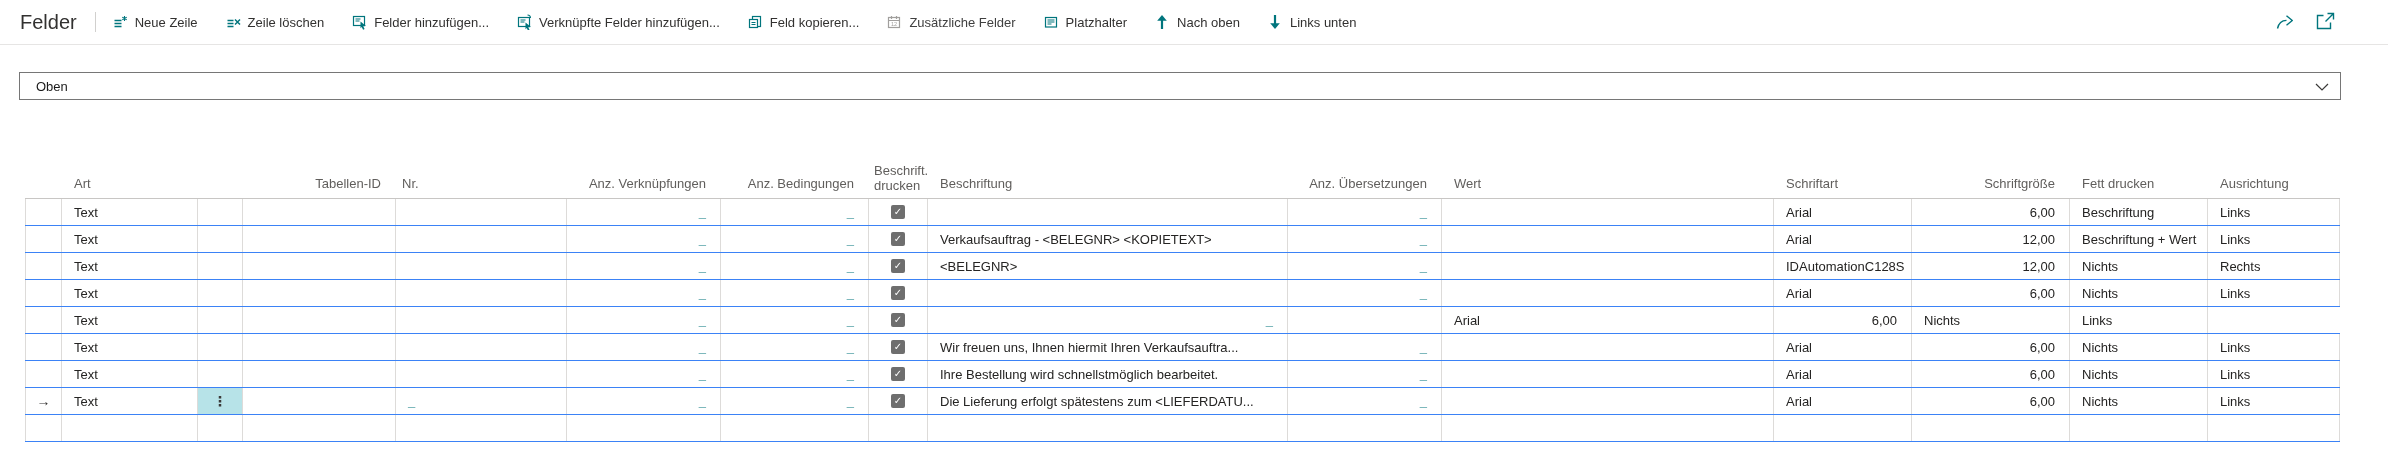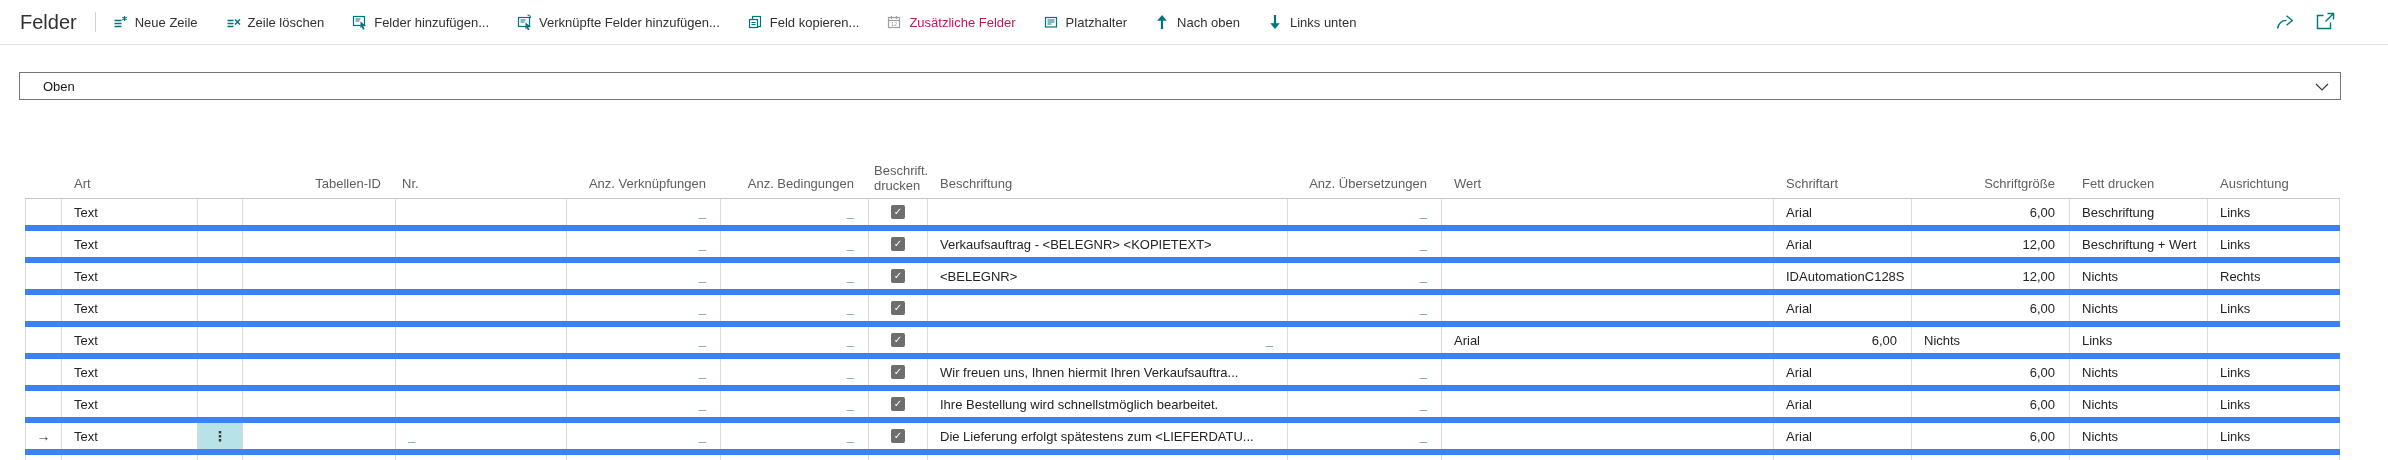--- a/index.html
+++ b/index.html
@@ -5,38 +5,38 @@
   html,body{margin:0;padding:0;background:#fff;}
   body{width:2388px;height:460px;font-family:"Liberation Sans","DejaVu Sans",sans-serif;color:#252423;position:relative;overflow:hidden;}
   .stage{position:absolute;inset:0;background:#fff;}
 
   
   .toolbar{position:absolute;left:20px;top:0;height:44px;display:flex;align-items:center;}
   .caption{font-size:20px;color:#323130;}
   .vsep{width:1px;height:20px;background:#d1d0ce;margin:0 16px 0 18px;}
   .btns{display:flex;align-items:center;gap:27px;}
   .tbtn{display:flex;align-items:center;gap:7px;font-size:13px;color:#323130;cursor:pointer;white-space:nowrap;}
-  .tbtn.disabled{color:#be185d;align-items:flex-end;}
+  .tbtn.disabled{color:#404040;align-items:flex-end;}
   .tbtn svg{display:block;}
   .top-right{position:absolute;top:11px;right:52px;display:flex;align-items:center;gap:18px;}
   .top-right .ibtn{cursor:pointer;display:flex;}
   .hdiv{position:absolute;left:0;top:44px;width:2388px;height:1px;background:#e6e5e4;}
 
   
-  .combo{position:absolute;left:19px;top:72px;width:2322px;height:28px;box-sizing:border-box;border:1px solid #767676;background:#fff;display:flex;align-items:center;justify-content:space-between;padding:0 11px 0 23px;cursor:pointer;}
+  .combo{position:absolute;left:19px;top:72px;width:2322px;height:28px;box-sizing:border-box;border:1px solid #767676;background:#fff;display:flex;align-items:center;justify-content:space-between;padding:0 11px 0 16px;cursor:pointer;}
   .combo .val{font-size:13px;color:#1a1a1a;}
 
   
   .tbl{position:absolute;left:25px;top:150px;width:2315px;}
   .gridrow{display:grid;grid-template-columns:37px 136px 45px 153px 171px 154px 148px 59px 360px 154px 332px 138px 158px 138px 132px;}
   .thead{height:48px;border-bottom:1px solid #c8c6c4;align-items:end;}
   .h{font-size:13px;color:#605e5c;padding:0 12px 7px 12px;white-space:nowrap;overflow:hidden;cursor:pointer;}
   .h.r{text-align:right;padding-right:15px;}
   .h.two{display:flex;flex-direction:column;line-height:15px;padding-left:5px;padding-bottom:5px;}
-  .row{height:26px;border-bottom:6px solid #3b82f6;}
+  .row{height:26px;border-bottom:1px solid #3b82f6;}
   .row>div{border-right:1px solid #dddbd9;box-sizing:border-box;}
   .row>div:first-child{border-left:1px solid #dddbd9;}
   .c{display:flex;align-items:center;font-size:13px;color:#252423;padding:0 12px;white-space:nowrap;overflow:hidden;}
   .c.r{justify-content:flex-end;padding-right:14px;}
   .c.center{justify-content:center;padding:0;}
   .link{color:#00757d;font-weight:600;cursor:pointer;}
   .checkbox{width:14px;height:14px;background:#6e6e6e;border-radius:2px;display:flex;align-items:center;justify-content:center;cursor:pointer;}
   .checkbox::after{content:"✓";color:#fff;font-size:10px;font-weight:bold;line-height:14px;}
   .menu-active{background:#b7e3e8;}
   .dots{color:#3b3a39;font-size:14px;font-weight:bold;cursor:pointer;}

